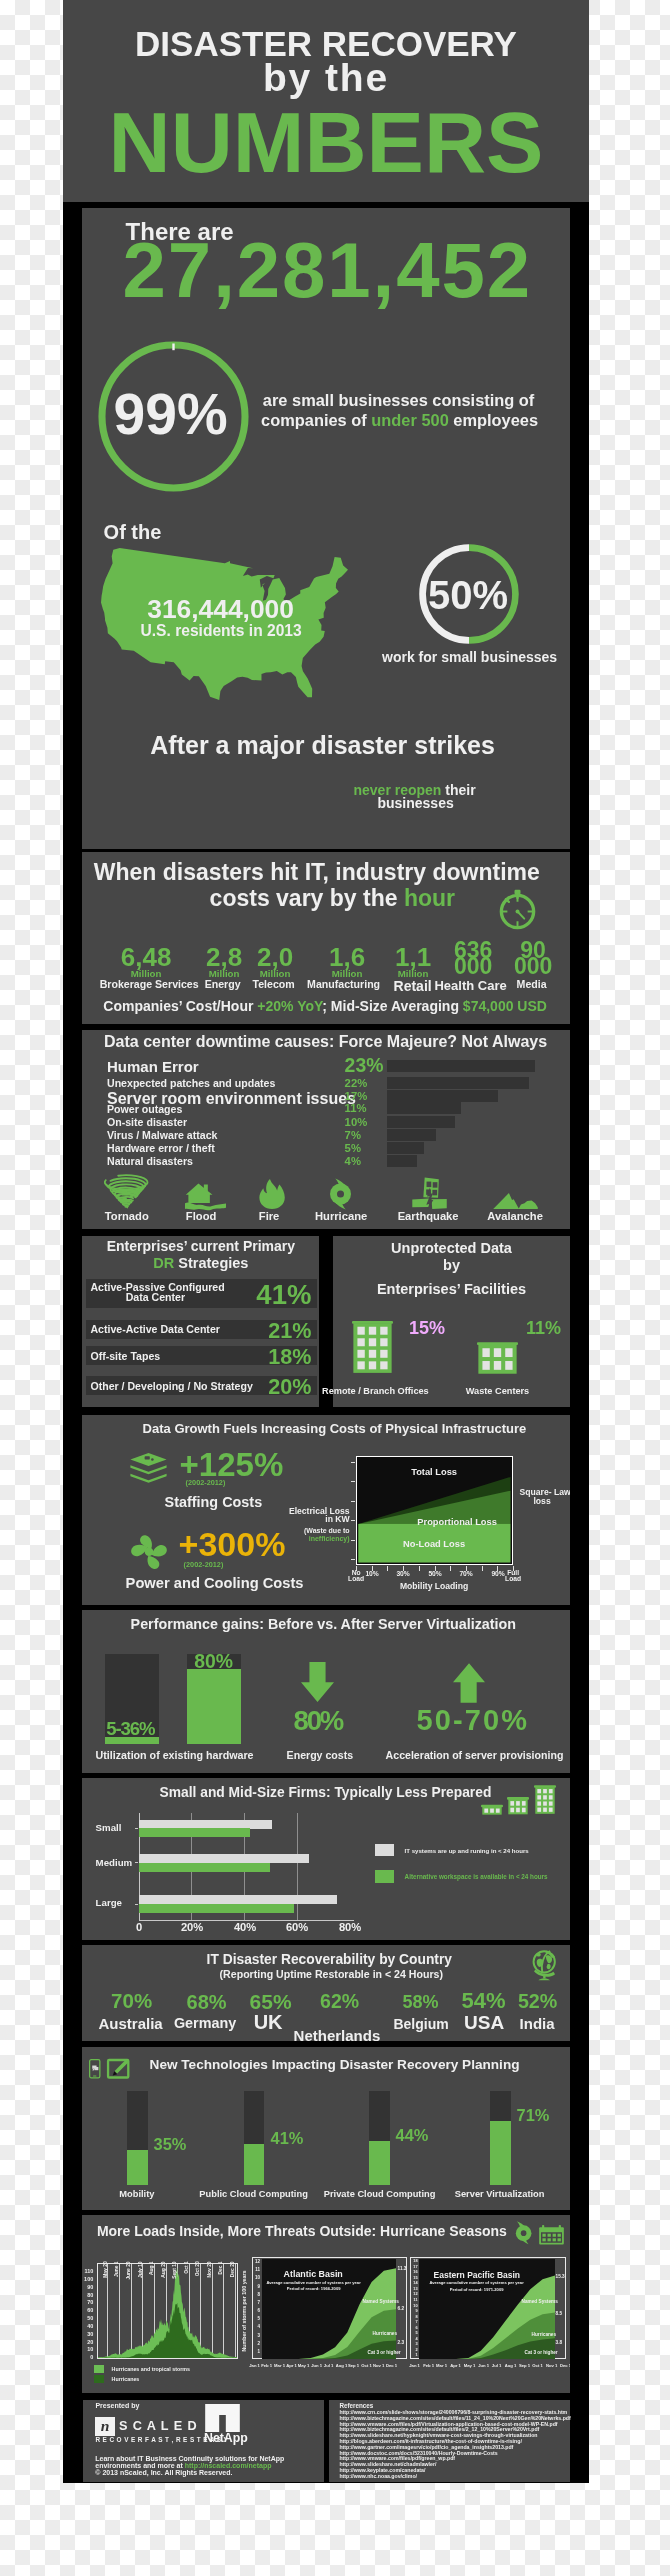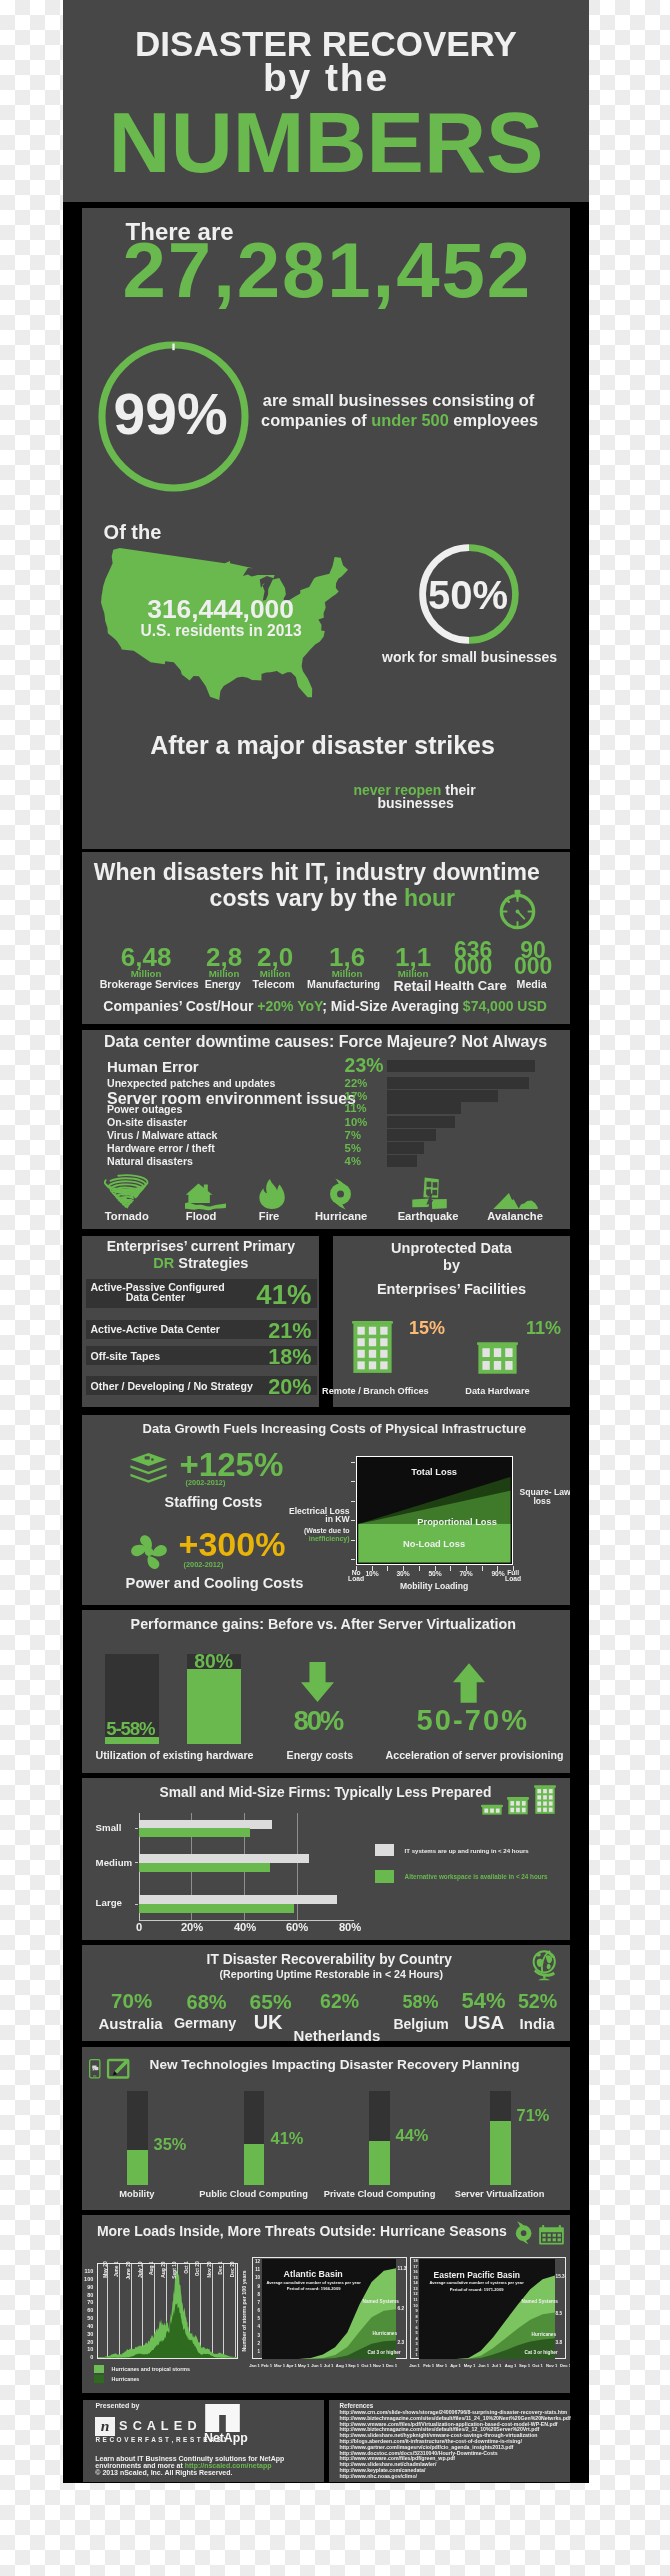--- a/index.html
+++ b/index.html
@@ -207,24 +207,24 @@
 <svg style="position:absolute;left:144px;top:105px;width:41px;height:34px" viewBox="-2 0 59.7 45.8">
         <rect x="0" y="3" width="55.7" height="42.8" fill="#69b94e"></rect>
         <rect x="-2" y="0" width="59.7" height="4" rx="1.5" fill="#69b94e"></rect>
         <rect x="5.9" y="8.7" width="10.7" height="12.8" fill="#e3e3e3"></rect>
         <rect x="22.5" y="8.7" width="10.7" height="12.8" fill="#e3e3e3"></rect>
         <rect x="39.1" y="8.7" width="10.7" height="12.8" fill="#e3e3e3"></rect>
         <rect x="5.9" y="27.3" width="10.7" height="12.8" fill="#e3e3e3"></rect>
         <rect x="22.5" y="27.3" width="10.7" height="12.8" fill="#e3e3e3"></rect>
         <rect x="39.1" y="27.3" width="10.7" height="12.8" fill="#e3e3e3"></rect>
       </svg>
-<div class="t " style="top:83px;font-size:18px;left:76px;color:#fdba74;">15%</div>
+<div class="t " style="top:83px;font-size:18px;left:76px;color:#f0abfc;">15%</div>
 <div class="t " style="top:83px;font-size:18px;left:193px;color:#69b94e;">11%</div>
 <div class="t " style="top:151px;font-size:9.2px;left:-11px;width:101px;text-align:center;">Remote / Branch Offices</div>
-<div class="t " style="top:151px;font-size:9.2px;left:114px;width:101px;text-align:center;">Data Hardware</div>
+<div class="t " style="top:151px;font-size:9.2px;left:114px;width:101px;text-align:center;">Waste Centers</div>
 </section>
 <section class="panel" style="top:1415px;height:190px;">
 <div class="t " style="top:7px;font-size:13px;left:61px;">Data Growth Fuels Increasing Costs of Physical Infrastructure</div>
 <svg style="position:absolute;left:47px;top:38px;width:39px;height:31px" viewBox="0 0 60 48">
 <path d="M30 0 L58 10 L30 20 L2 10 Z" fill="#69b94e"></path>
         <path d="M2 19 L30 29 L58 19 L58 23 L30 33 L2 23 Z" fill="#69b94e"></path>
 <path d="M2 32 L30 42 L58 32 L58 36 L30 46 L2 36 Z" fill="#69b94e"></path>
 <rect x="24" y="5" width="8" height="5" rx="1" fill="#474747"></rect>
         <circle cx="36" cy="10" r="2" fill="#474747"></circle>
       </svg>
@@ -284,21 +284,21 @@
 <div class="t " style="top:155px;font-size:6.7px;left:409px;width:45px;text-align:center;">Full</div>
 <div class="t " style="top:161px;font-size:6.7px;left:409px;width:45px;text-align:center;">Load</div>
 <div class="t " style="top:167px;font-size:8.6px;left:274px;width:157px;text-align:center;">Mobility Loading</div>
 </section>
 <section class="panel" style="top:1610px;height:163px;">
 <div class="t " style="top:7px;font-size:14.3px;left:49px;">Performance gains: Before vs. After Server Virtualization</div>
 <div style="position:absolute;left:23.6px;top:44px;width:54px;height:90px;background:#333333;"></div>
 <div style="position:absolute;left:23.6px;top:127px;width:54px;height:7.1px;background:#69b94e;"></div>
 <div style="position:absolute;left:105px;top:44px;width:54px;height:90px;background:#333333;"></div>
 <div style="position:absolute;left:105px;top:59px;width:54px;height:75px;background:#69b94e;"></div>
-<div class="t " style="top:110px;font-size:18.6px;left:24.6px;color:#69b94e;letter-spacing:-1.1px;">5-58%</div>
+<div class="t " style="top:110px;font-size:18.6px;left:24.6px;color:#69b94e;letter-spacing:-1.1px;">5-36%</div>
 <div class="t " style="top:42px;font-size:19.4px;left:105px;width:54px;text-align:center;color:#69b94e;">80%</div>
 <div class="t " style="top:140px;font-size:10.7px;left:14px;">Utilization of existing hardware</div>
 <svg style="position:absolute;left:219px;top:52px;width:33px;height:40px" viewBox="0 0 44.2 53.5">
 <path d="M11.3 0 L32.9 0 L32.9 27 L44.2 27 L22.1 53.5 L0 27 L11.3 27 Z" fill="#69b94e"></path>
       </svg>
 <div class="t " style="top:97px;font-size:27.5px;left:212px;color:#69b94e;letter-spacing:-2.2px;">80%</div>
 <div class="t " style="top:140px;font-size:10.6px;left:205px;">Energy costs</div>
 <svg style="position:absolute;left:371px;top:53px;width:32px;height:40px" viewBox="0 0 43.1 53.3">
 <path d="M21.6 0 L43.1 25.6 L31.9 25.6 L31.9 53.3 L10.2 53.3 L10.2 25.6 L0 25.6 Z" fill="#69b94e"></path>
       </svg>

